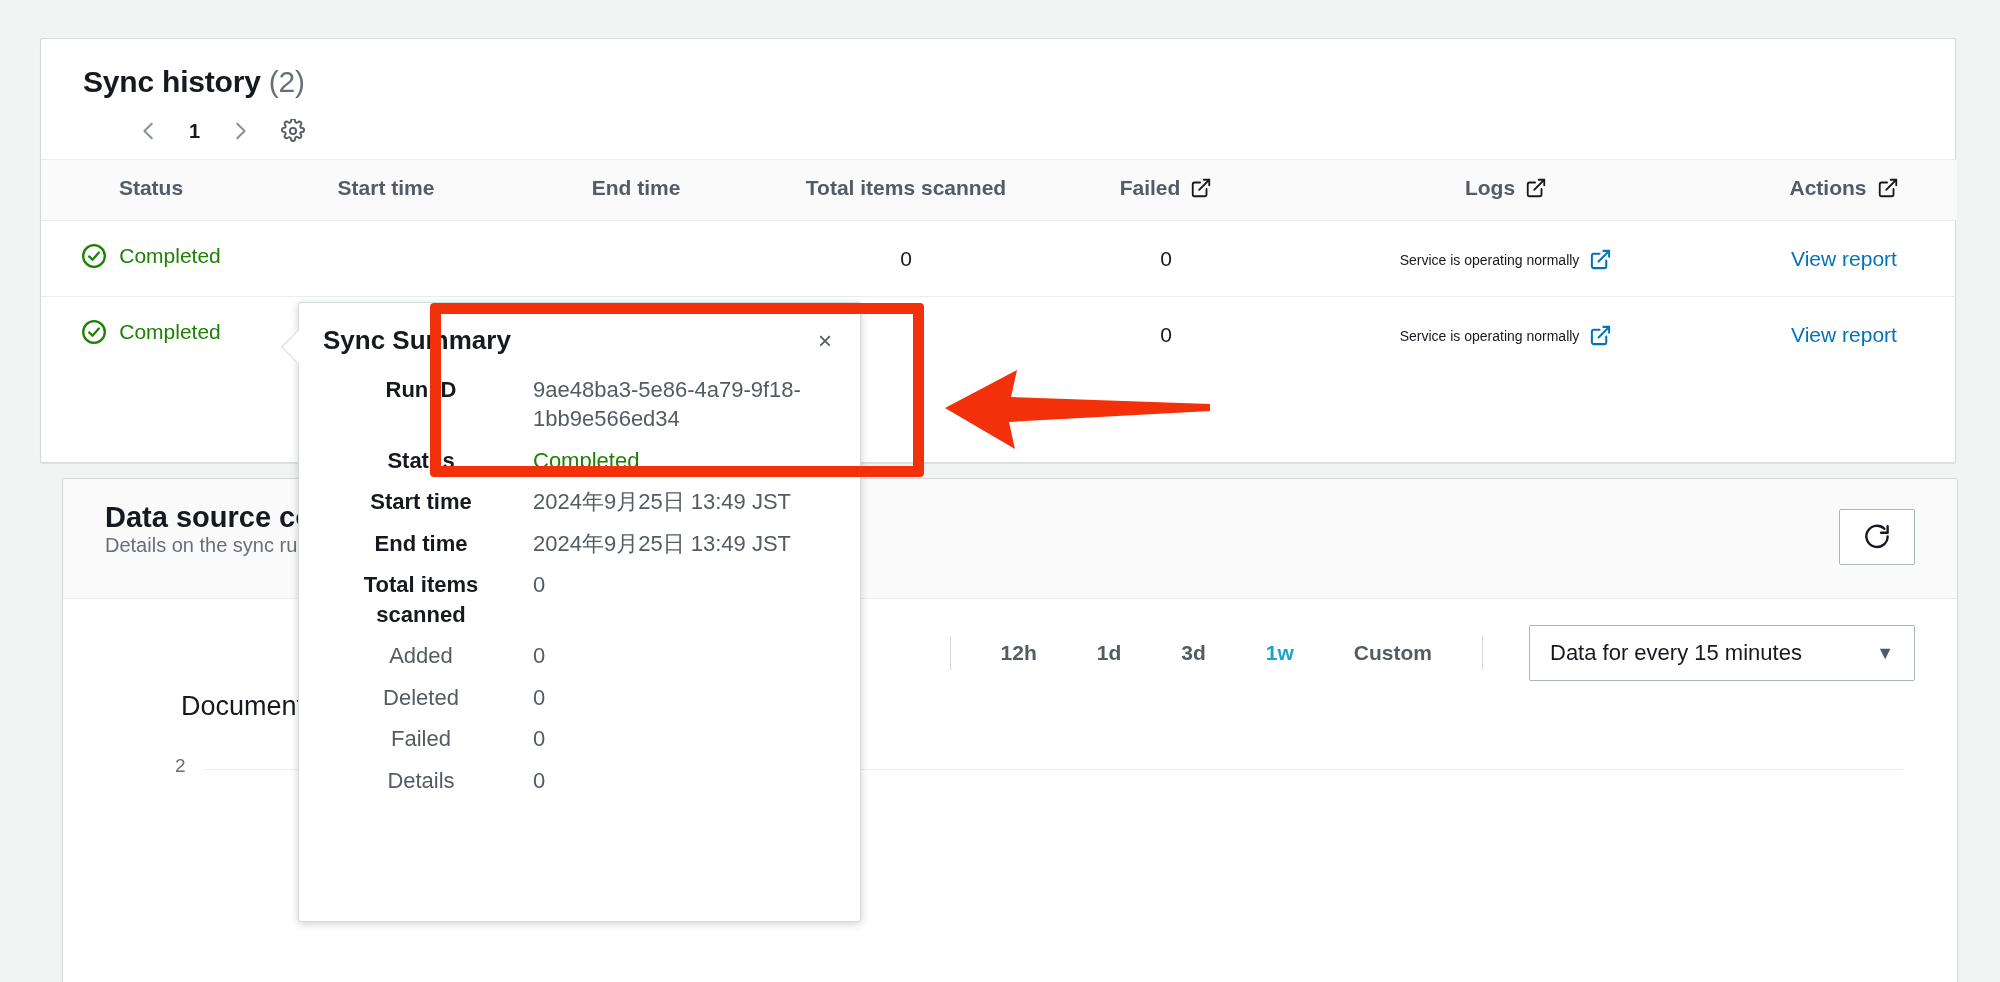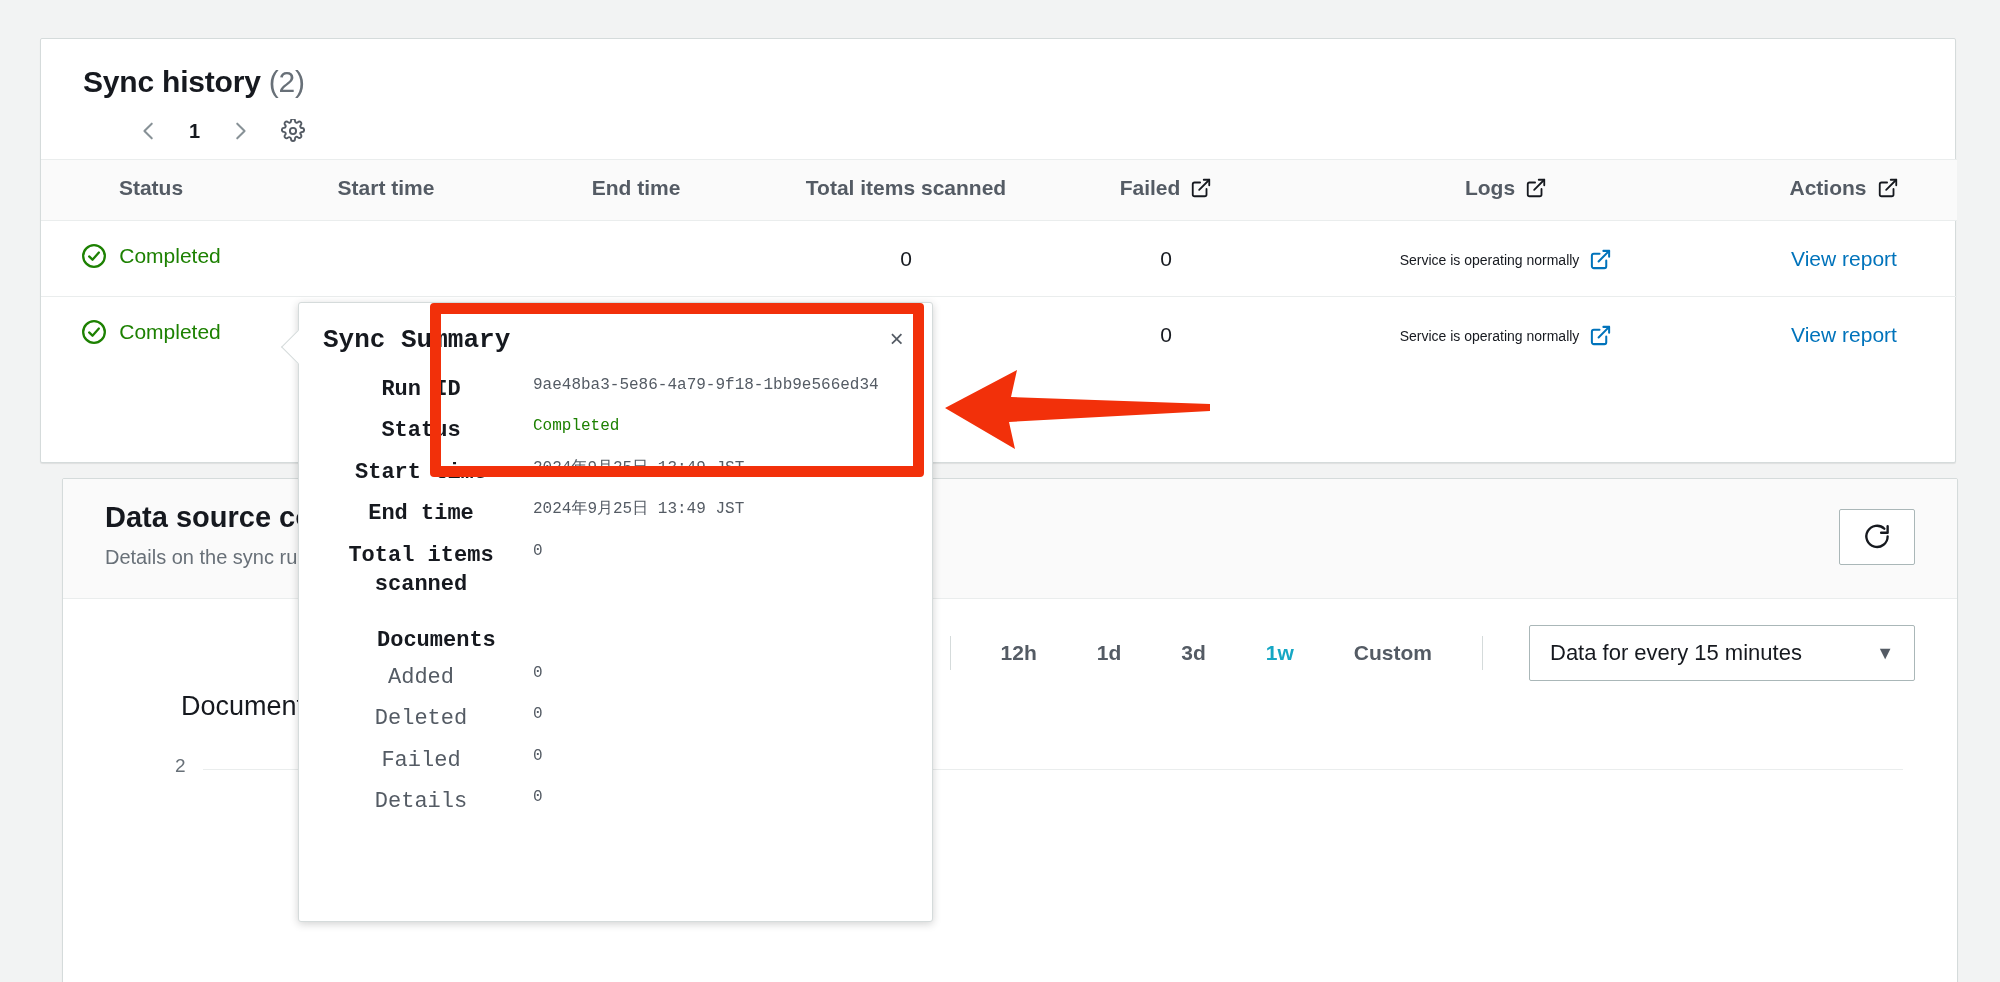--- a/index.html
+++ b/index.html
@@ -74,21 +74,21 @@
   .ext-dark { color:#16191f; display:inline-flex; }
   .ext-blue { color:#0073bb; display:inline-flex; }
 
   
   #datasource-card { left: 62px; top: 478px; width: 1896px; height: 520px; overflow:hidden; }
   .ds-header {
     background: #fafafa; padding: 22px 42px 22px 42px;
     border-bottom: 1px solid #eaeded; position: relative; height: 120px;
   }
   .ds-title { font-size: 29px; font-weight: bold; color:#16191f; }
-  .ds-sub { font-size: 20px; color:#687078; margin-top: 12px; }
+  .ds-sub { font-size: 20px; color:#687078; }
   .refresh-btn {
     position:absolute; right: 42px; top: 30px;
     width: 76px; height: 56px; border:1px solid #aab7b8; border-radius:2px;
     background:#ffffff; display:flex; align-items:center; justify-content:center;
     cursor:pointer; color:#16191f;
   }
 
   .ds-body { position: relative; height: 398px; background:#ffffff; }
 
   .range-bar {
@@ -109,45 +109,44 @@
     padding: 0 20px; font-size: 22px; color:#16191f; cursor:pointer;
   }
   .caret { color:#545b64; font-size: 18px; }
 
   .chart-title { position:absolute; left:118px; top: 92px; font-size: 27px; color:#16191f; }
   .chart-ytick { position:absolute; left: 112px; top: 156px; font-size: 19px; color:#687078; }
   .chart-gridline { position:absolute; left: 140px; top: 170px; width: 1700px; height: 1px; background:#eaeded; }
 
   
   #sync-popover {
-    position:absolute; left: 298px; top: 302px; width: 635px; height: 620px;
+    position:absolute; left: 298px; top: 302px; width: 563px; height: 620px;
     background:#ffffff; border:1px solid #d5dbdb; border-radius: 3px;
     box-shadow: 0 2px 8px rgba(0,0,0,0.18);
     z-index: 30;
-    font-family: Liberation Mono, monospace;
   }
   #sync-popover .pop-arrow {
     position:absolute; left: -13px; top: 32px; width: 24px; height: 24px;
     background:#ffffff; border-left:1px solid #d5dbdb; border-bottom:1px solid #d5dbdb;
     transform: rotate(45deg);
   }
   .pop-head {
     display:flex; align-items:flex-start; justify-content:space-between;
     padding: 22px 24px 0 24px;
   }
   .pop-title { font-size: 26px; font-weight:bold; color:#16191f; }
   .pop-close { color:#545b64; font-size: 24px; cursor:pointer; line-height:1; padding:4px; }
 
   .pop-body { padding: 18px 24px 0 24px; }
   .kv { display:flex; margin-bottom: 12px; }
   .kv .k {
     width: 210px; flex:none; text-align: center; padding-right: 14px;
     font-size: 22px; font-weight: bold; color:#16191f; line-height: 1.34;
   }
-  .kv .v { font-size: 16px; color:#545b64; line-height: 1.34; word-break: break-word; }
+  .kv .v { font-size: 22px; color:#545b64; line-height: 1.34; word-break: break-word; }
   .kv .v.green { color:#1d8102; }
 
   .pop-section { font-size: 22px; font-weight:bold; color:#16191f; margin: 28px 0 10px 0; padding-left: 54px; }
   .kv.sub .k { width: 210px; font-weight: normal; color:#545b64; }
   .kv.sub .v { color:#545b64; }
 
   
   #annot-rect {
     position:absolute; left: 430px; top: 303px; width: 494px; height: 174px;
     border: 11px solid #f2300a; border-radius: 4px; z-index: 40; pointer-events:none;
@@ -377,21 +376,20 @@
     </div>
     <div class="kv">
       <div class="k">End time</div>
       <div class="v">2024年9月25日 13:49 JST</div>
     </div>
     <div class="kv">
       <div class="k">Total items scanned</div>
       <div class="v">0</div>
     </div>
 
-    <div class="pop-section">Documents</div>
 
     <div class="kv sub">
       <div class="k">Added</div>
       <div class="v">0</div>
     </div>
     <div class="kv sub">
       <div class="k">Deleted</div>
       <div class="v">0</div>
     </div>
     <div class="kv sub">

